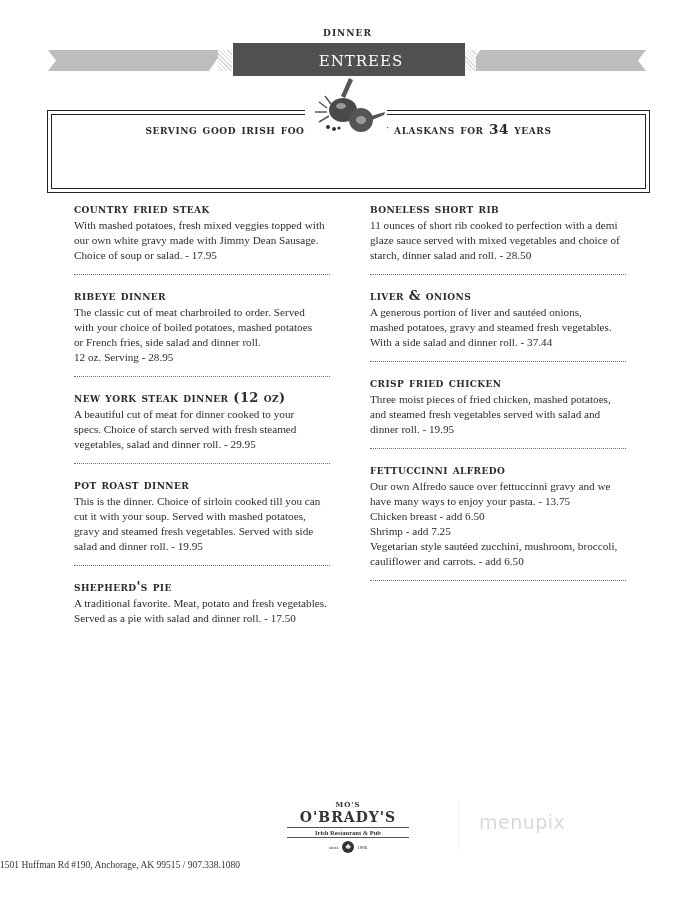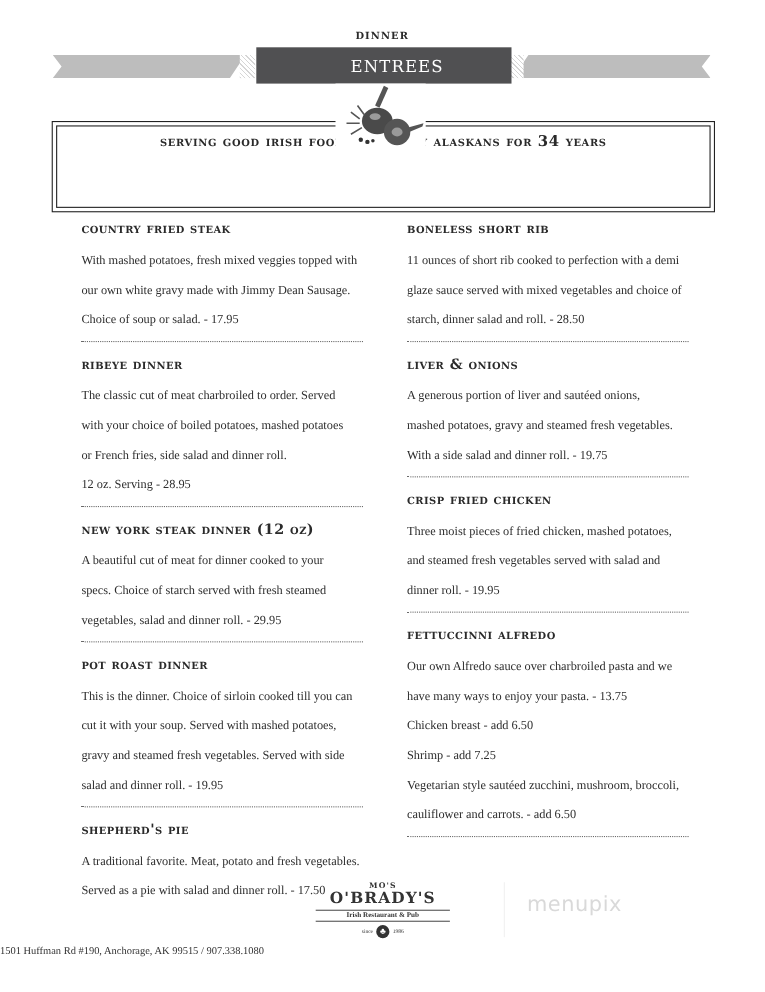--- a/index.html
+++ b/index.html
@@ -53,21 +53,21 @@
 
     .item { margin-bottom: 0; }
     .item-name {
       font-family: "DejaVu Serif", serif; font-size: 13px; font-weight: bold;
       color: #2a2a2a; letter-spacing: 0.4px; line-height: 18px;
       font-variant: small-caps; text-transform: lowercase;
     }
     .item-desc {
       font-size: 11.2px; line-height: 15px; color: #2d2d2d;
     }
-    .item-desc div { white-space: nowrap; margin-top: 12px; }
+    .item-desc div { white-space: nowrap; }
     .dots {
       height: 14px; margin-top: 4px; margin-bottom: 6px;
       border-bottom: 1.5px dotted #6a6a6a; width: 256px; transform: translateY(-6px);
     }
 
     .logo { position: absolute; top: 800px; left: 283px; width: 130px; text-align: center; color: #333; }
     .logo-mos { font-family: "DejaVu Serif", serif; font-size: 7px; font-weight: bold; letter-spacing: 1px; }
     .logo-name { font-family: "DejaVu Serif", serif; font-size: 14px; font-weight: bold; letter-spacing: 1px; line-height: 16px; }
     .logo-sub { font-size: 6.5px; font-weight: bold; border-top: 1px solid #555; border-bottom: 1px solid #555; margin: 2px 4px 0; line-height: 9px; }
     .logo-since { display: flex; align-items: center; justify-content: center; gap: 3px; font-size: 5px; margin-top: 3px; }
@@ -171,37 +171,37 @@
       <div>glaze sauce served with mixed vegetables and choice of</div>
       <div>starch, dinner salad and roll. - 28.50</div>
     </div>
     <div class="dots"></div>
   </div>
   <div class="item">
     <div class="item-name">Liver &amp; Onions</div>
     <div class="item-desc">
       <div>A generous portion of liver and sautéed onions,</div>
       <div>mashed potatoes, gravy and steamed fresh vegetables.</div>
-      <div>With a side salad and dinner roll. - 19.75</div>
+      <div>With a side salad and dinner roll. - 37.44</div>
     </div>
     <div class="dots"></div>
   </div>
   <div class="item">
     <div class="item-name">Crisp Fried Chicken</div>
     <div class="item-desc">
       <div>Three moist pieces of fried chicken, mashed potatoes,</div>
       <div>and steamed fresh vegetables served with salad and</div>
       <div>dinner roll. - 19.95</div>
     </div>
     <div class="dots"></div>
   </div>
   <div class="item">
     <div class="item-name">Fettuccinni Alfredo</div>
     <div class="item-desc">
-      <div>Our own Alfredo sauce over charbroiled pasta and we</div>
+      <div>Our own Alfredo sauce over fettuccinni gravy and we</div>
       <div>have many ways to enjoy your pasta. - 13.75</div>
       <div>Chicken breast - add 6.50</div>
       <div>Shrimp - add 7.25</div>
       <div>Vegetarian style sautéed zucchini, mushroom, broccoli,</div>
       <div>cauliflower and carrots. - add 6.50</div>
     </div>
     <div class="dots"></div>
   </div>
 </div>
 

